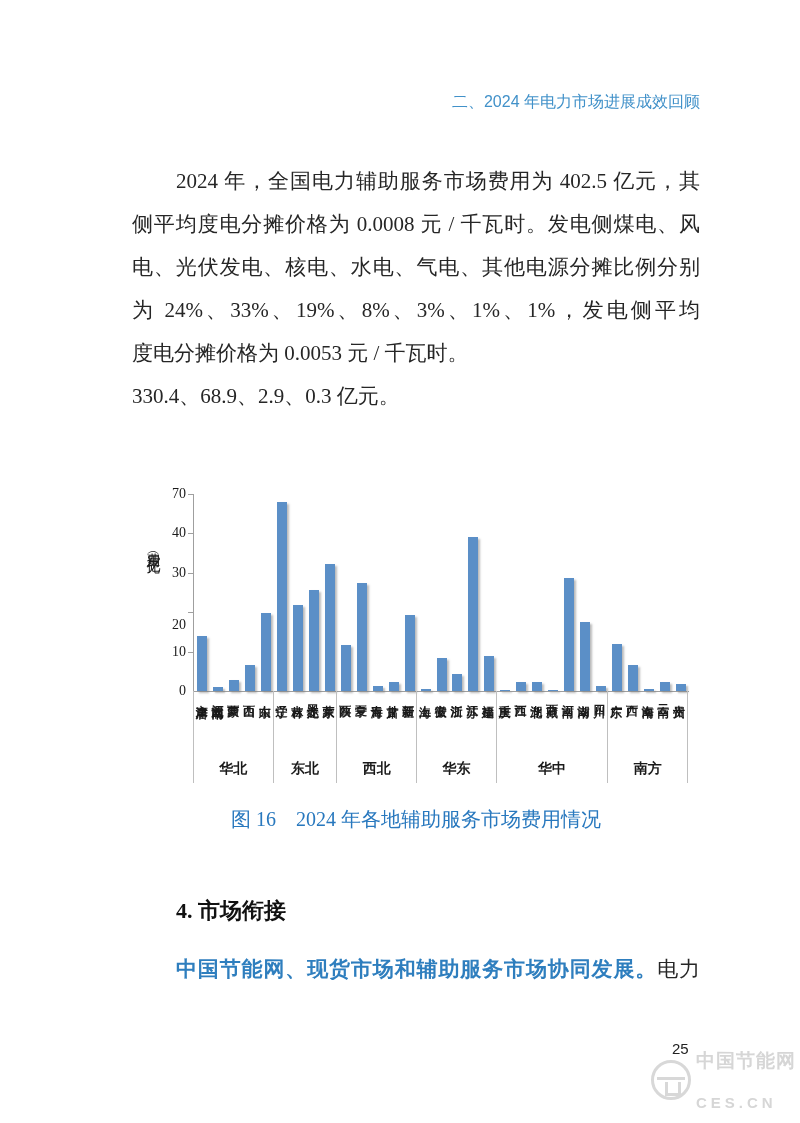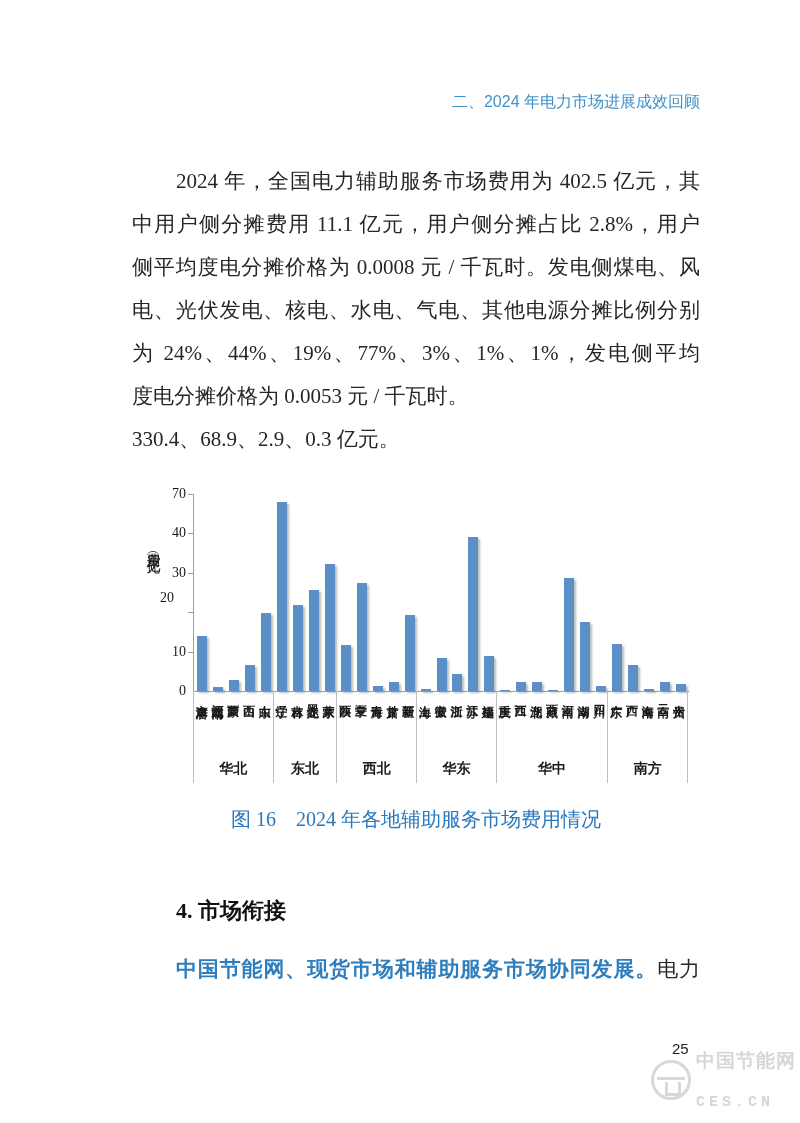--- a/index.html
+++ b/index.html
@@ -49,52 +49,51 @@
   .textcol3{position:absolute;left:132px;top:946px;width:568px;font-size:21px;}
   .line3{height:46px;line-height:46px;}
   .lead-blue{font-family:"Liberation Sans","DejaVu Sans",sans-serif;font-weight:700;color:#2E7EBE;}
 
   
   .page-num{position:absolute;left:672px;top:1040px;font-size:15px;color:#222;
     font-family:"Liberation Sans","DejaVu Sans",sans-serif;}
 
   
   .watermark{position:absolute;right:4px;bottom:12px;display:flex;align-items:center;
-    color:#d6d6d6;font-family:Liberation Mono, monospace;}
+    color:#d6d6d6;font-family:Liberation Sans, sans-serif;}
   .wm-logo{position:relative;width:34px;height:34px;border:3px solid #d8d8d8;border-radius:50%;margin-right:5px;}
   .wm-logo::before{content:"";position:absolute;left:3px;right:3px;top:14px;height:3px;background:#d8d8d8;}
   .wm-logo::after{content:"";position:absolute;left:11px;top:19px;width:10px;height:11px;
     border:3px solid #d8d8d8;border-top:none;}
   .wm-text div:first-child{font-size:19px;letter-spacing:1px;font-weight:700;}
   .wm-text div:last-child{font-size:15px;letter-spacing:4px;font-weight:700;margin-top:20px;}
 </style>
 </head>
 <body>
 
 <div class="page">
 
   <div class="doc-header">二、2024 年电力市场进展成效回顾</div>
 
   <div class="textcol">
     <div class="line jline indent">2024 年，全国电力辅助服务市场费用为 402.5 亿元，其</div>
-    <div class="line jline">中用户侧分摊费用 11.1 亿元，用户侧分摊占比 2.8%，用户</div>
     <div class="line jline">侧平均度电分摊价格为 0.0008 元 / 千瓦时。发电侧煤电、风</div>
     <div class="line jline">电、光伏发电、核电、水电、气电、其他电源分摊比例分别</div>
-    <div class="line jline">为 24%、44%、19%、77%、3%、1%、1%，发电侧平均</div>
+    <div class="line jline">为 24%、33%、19%、8%、3%、1%、1%，发电侧平均</div>
     <div class="line">度电分摊价格为 0.0053 元 / 千瓦时。</div>
     <div class="line">330.4、68.9、2.9、0.3 亿元。</div>
   </div>
 
   <div class="chart-wrap" id="chart">
     <div class="y-title">费用（亿元）</div>
     <div class="plot" id="plot">
         <div class="ytick-label" style="left: -46px; top: 189px;">0</div>
         <div class="ytick-label" style="left: -46px; top: 149.6px;">10</div>
         <div class="ytick-mark" style="left: -6px; top: 157.6px;"></div>
-        <div class="ytick-label" style="left: -46px; top: 96px; text-align: center;">20</div>
+        <div class="ytick-label" style="left: -46px; top: 123px;">20</div>
         <div class="ytick-mark" style="left: -6px; top: 118.2px;"></div>
         <div class="ytick-label" style="left: -46px; top: 70.8px;">30</div>
         <div class="ytick-mark" style="left: -6px; top: 78.8px;"></div>
         <div class="ytick-label" style="left: -46px; top: 31.4px;">40</div>
         <div class="ytick-mark" style="left: -6px; top: 39.4px;"></div>
         <div class="ytick-label" style="left: -46px; top: -8px;">70</div>
         <div class="ytick-mark" style="left: -6px; top: 0px;"></div>
         <div class="bar" style="left: 2.98387px; height: 55.16px; background: rgb(91, 143, 199);"></div>
         <div class="bar" style="left: 18.9516px; height: 4.334px; background: rgb(91, 143, 199);"></div>
         <div class="bar" style="left: 34.9194px; height: 10.638px; background: rgb(91, 143, 199);"></div>

